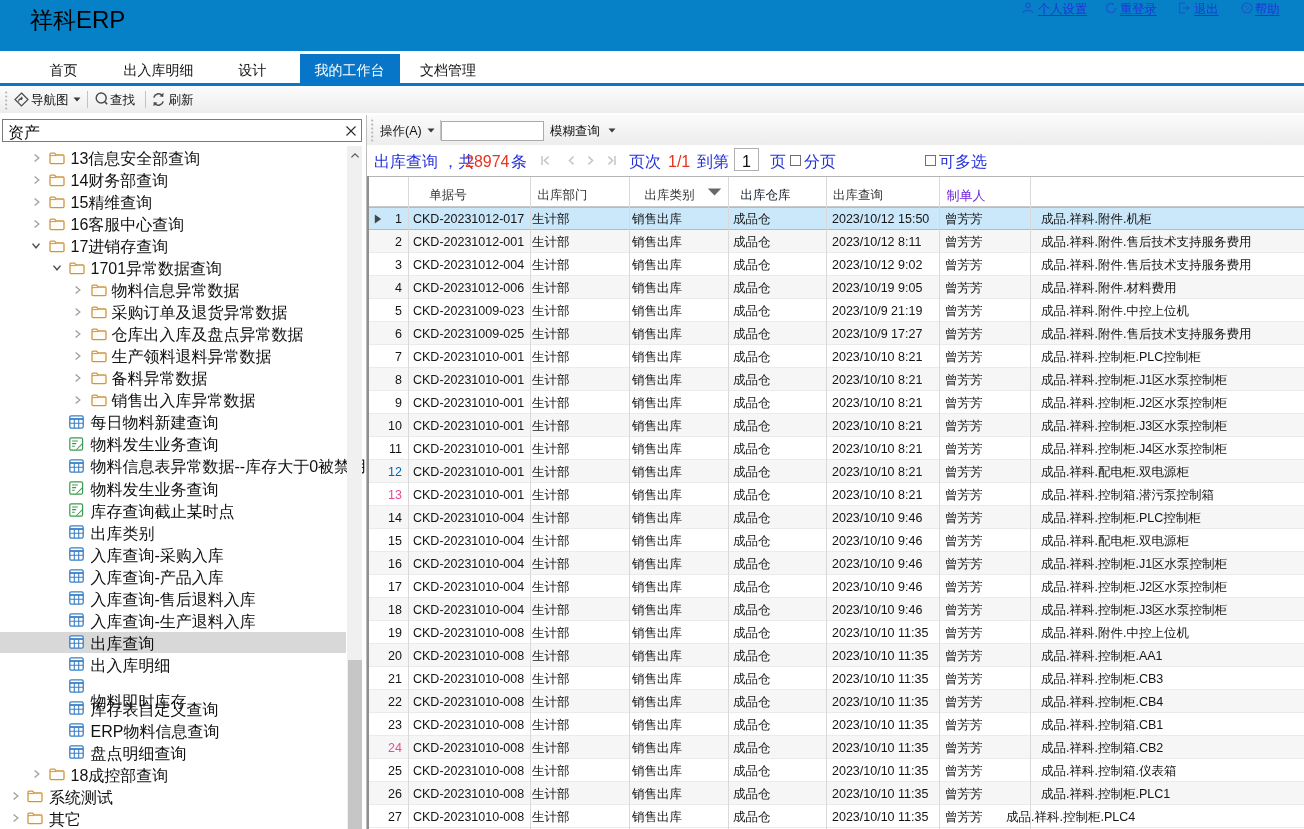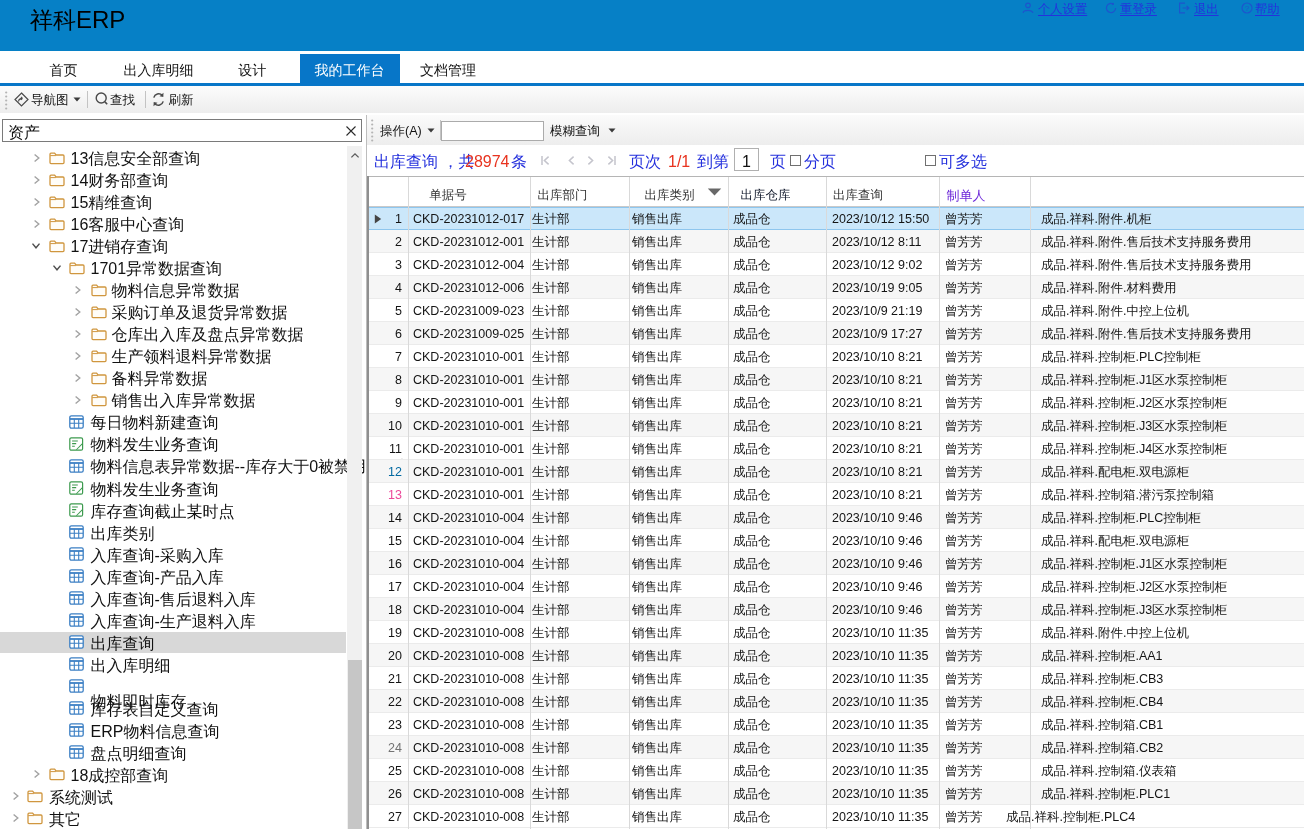--- a/index.html
+++ b/index.html
@@ -700,21 +700,21 @@
 <div class="a" style="right:902px;top:719.0px;font-size:12.5px;color:#141414;line-height:1">23</div>
 <div class="a" style="left:413px;top:719.0px;font-size:12.5px;color:#141414;line-height:1">CKD-20231010-008</div>
 <div class="a" style="left:532px;top:719.0px;font-size:12.5px;color:#141414;line-height:1">生计部</div>
 <div class="a" style="left:632px;top:719.0px;font-size:12.5px;color:#141414;line-height:1">销售出库</div>
 <div class="a" style="left:733px;top:719.0px;font-size:12.5px;color:#141414;line-height:1">成品仓</div>
 <div class="a" style="left:832px;top:719.0px;font-size:12.5px;color:#141414;line-height:1">2023/10/10 11:35</div>
 <div class="a" style="left:945px;top:719.0px;font-size:12.5px;color:#141414;line-height:1">曾芳芳</div>
 <div class="a" style="left:1041px;top:719.0px;font-size:12.5px;color:#141414;line-height:1">成品.祥科.控制箱.CB1</div>
 <div class="a" style="left:368.5px;top:736.0px;width:935.5px;height:23.0px;background:#f6f6f6"></div>
 <div class="a" style="left:368.5px;top:758.0px;width:935.5px;height:1px;background:#ebebeb"></div>
-<div class="a" style="right:902px;top:742.0px;font-size:12.5px;color:#737373;line-height:1">24</div>
+<div class="a" style="right:902px;top:742.0px;font-size:12.5px;color:#ec4899;line-height:1">24</div>
 <div class="a" style="left:413px;top:742.0px;font-size:12.5px;color:#141414;line-height:1">CKD-20231010-008</div>
 <div class="a" style="left:532px;top:742.0px;font-size:12.5px;color:#141414;line-height:1">生计部</div>
 <div class="a" style="left:632px;top:742.0px;font-size:12.5px;color:#141414;line-height:1">销售出库</div>
 <div class="a" style="left:733px;top:742.0px;font-size:12.5px;color:#141414;line-height:1">成品仓</div>
 <div class="a" style="left:832px;top:742.0px;font-size:12.5px;color:#141414;line-height:1">2023/10/10 11:35</div>
 <div class="a" style="left:945px;top:742.0px;font-size:12.5px;color:#141414;line-height:1">曾芳芳</div>
 <div class="a" style="left:1041px;top:742.0px;font-size:12.5px;color:#141414;line-height:1">成品.祥科.控制箱.CB2</div>
 <div class="a" style="left:368.5px;top:781.0px;width:935.5px;height:1px;background:#ebebeb"></div>
 <div class="a" style="right:902px;top:765.0px;font-size:12.5px;color:#141414;line-height:1">25</div>
 <div class="a" style="left:413px;top:765.0px;font-size:12.5px;color:#141414;line-height:1">CKD-20231010-008</div>

